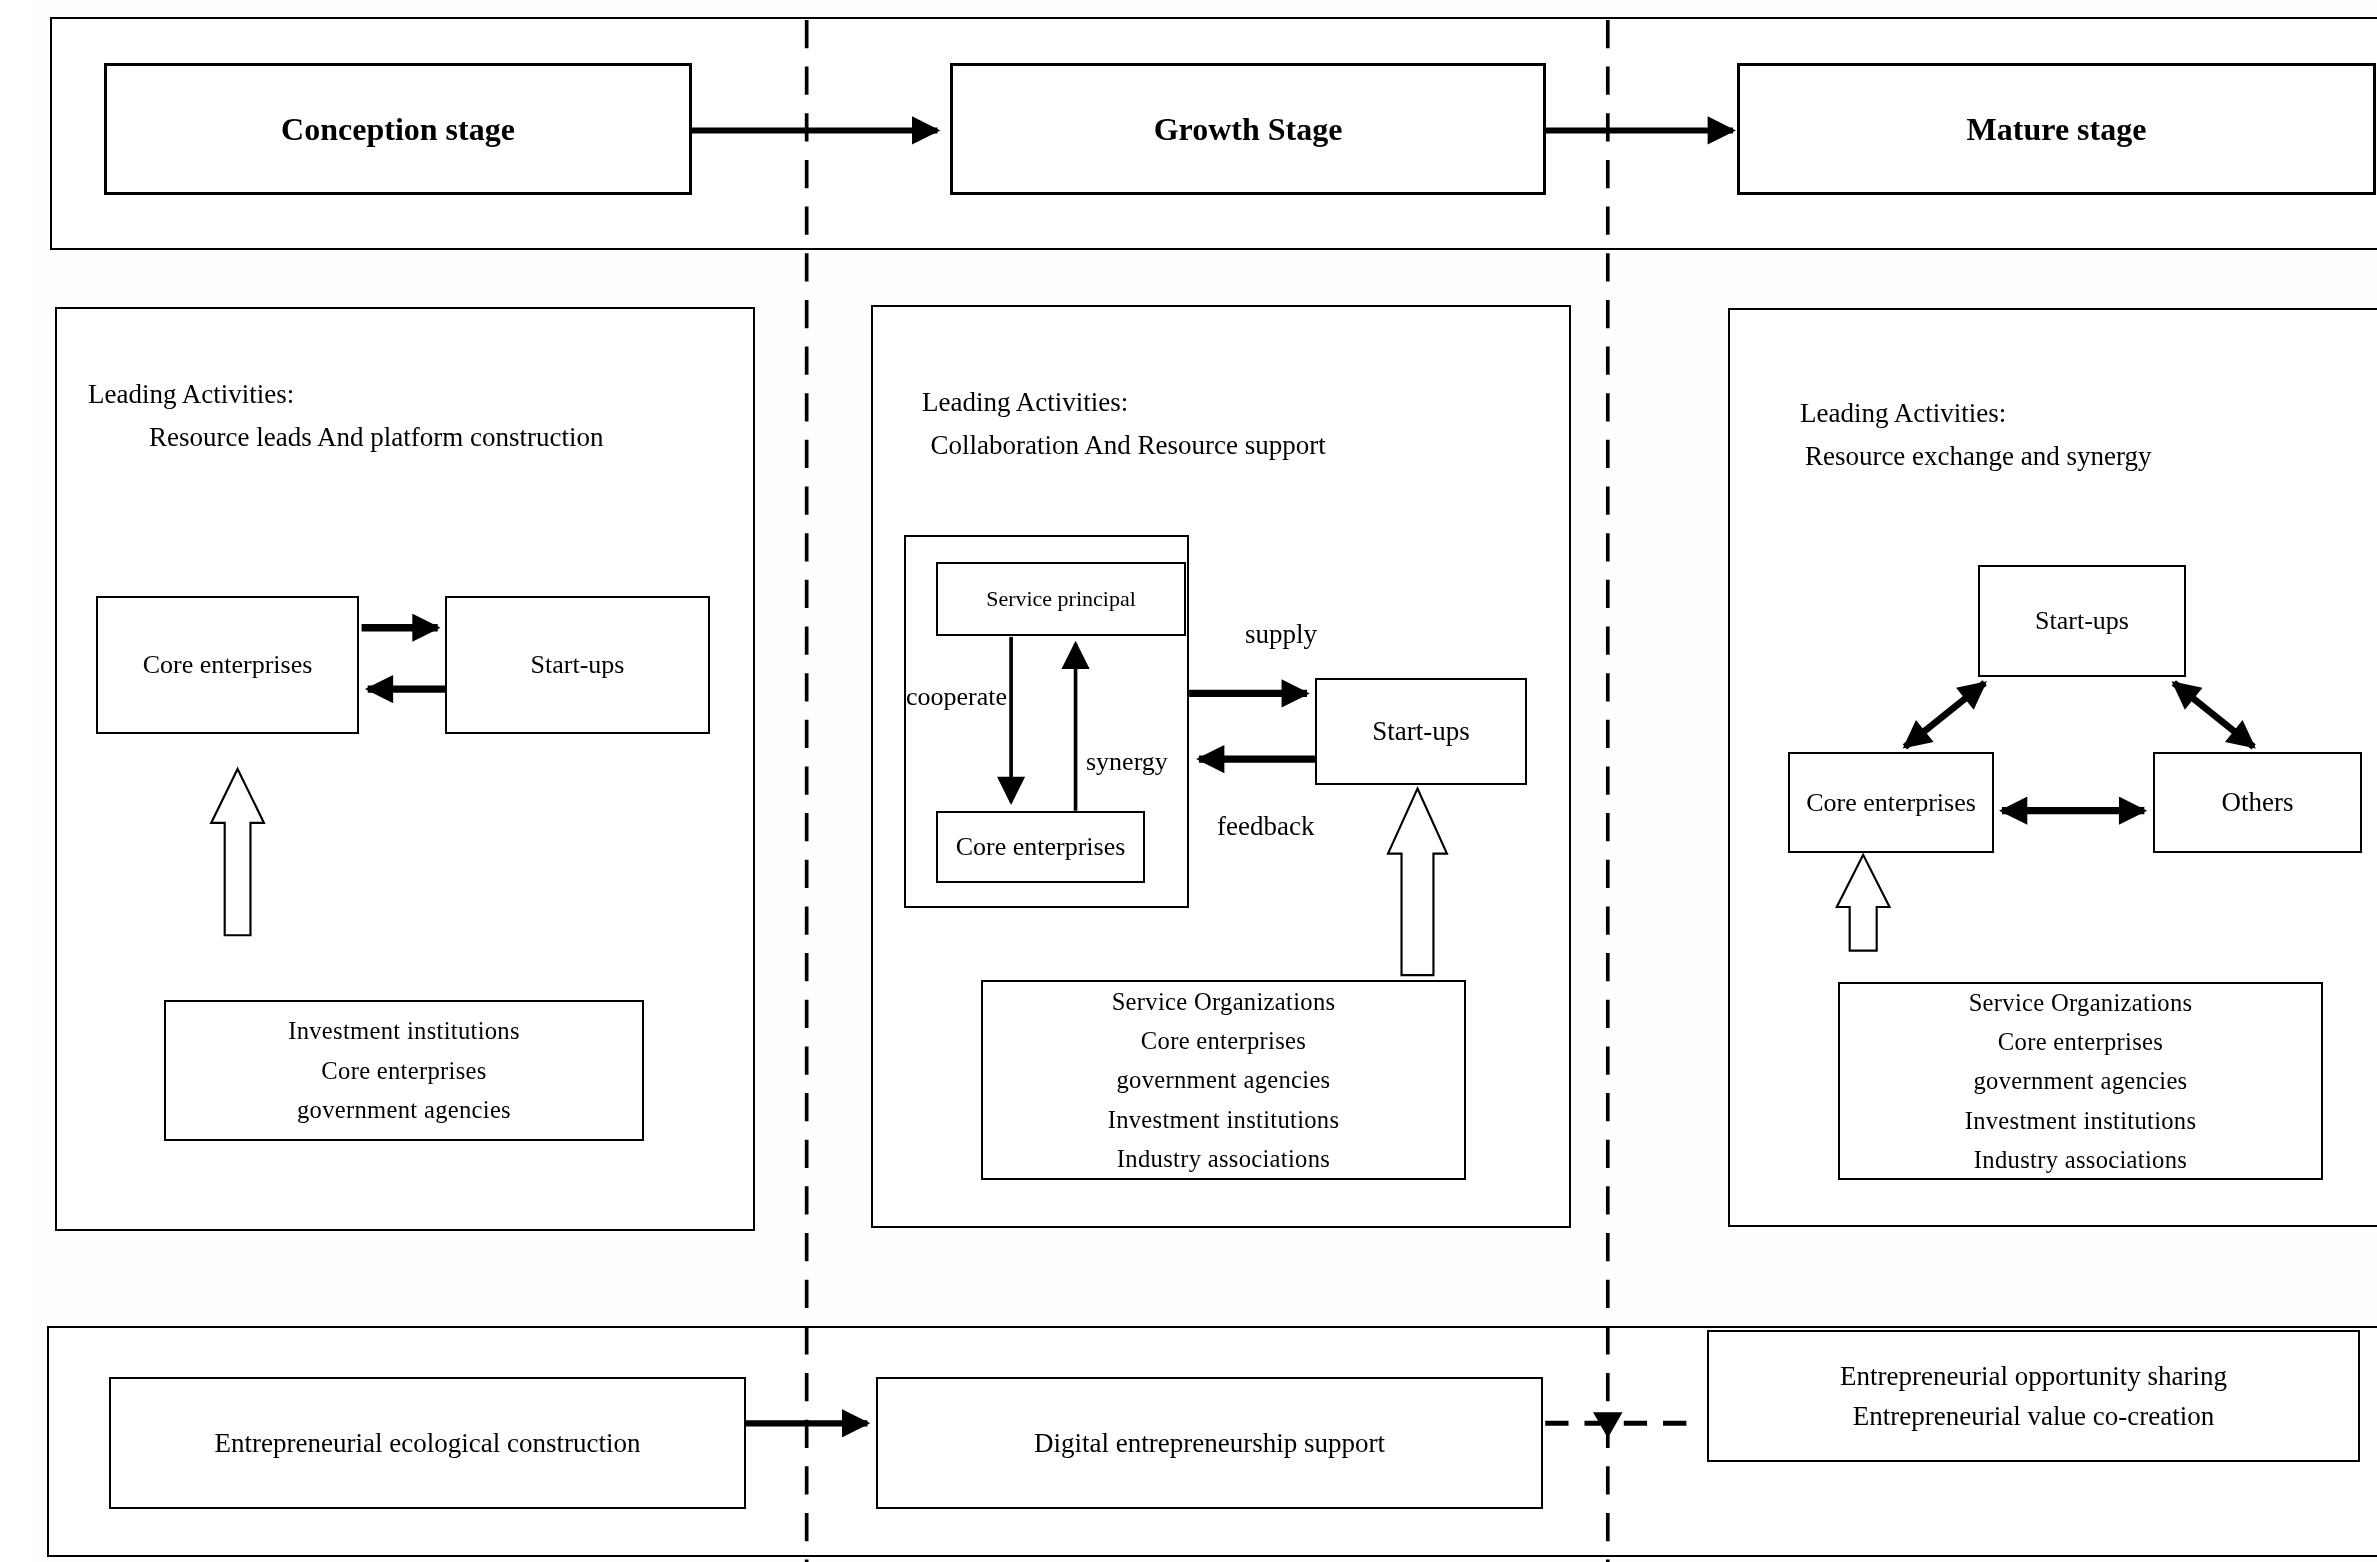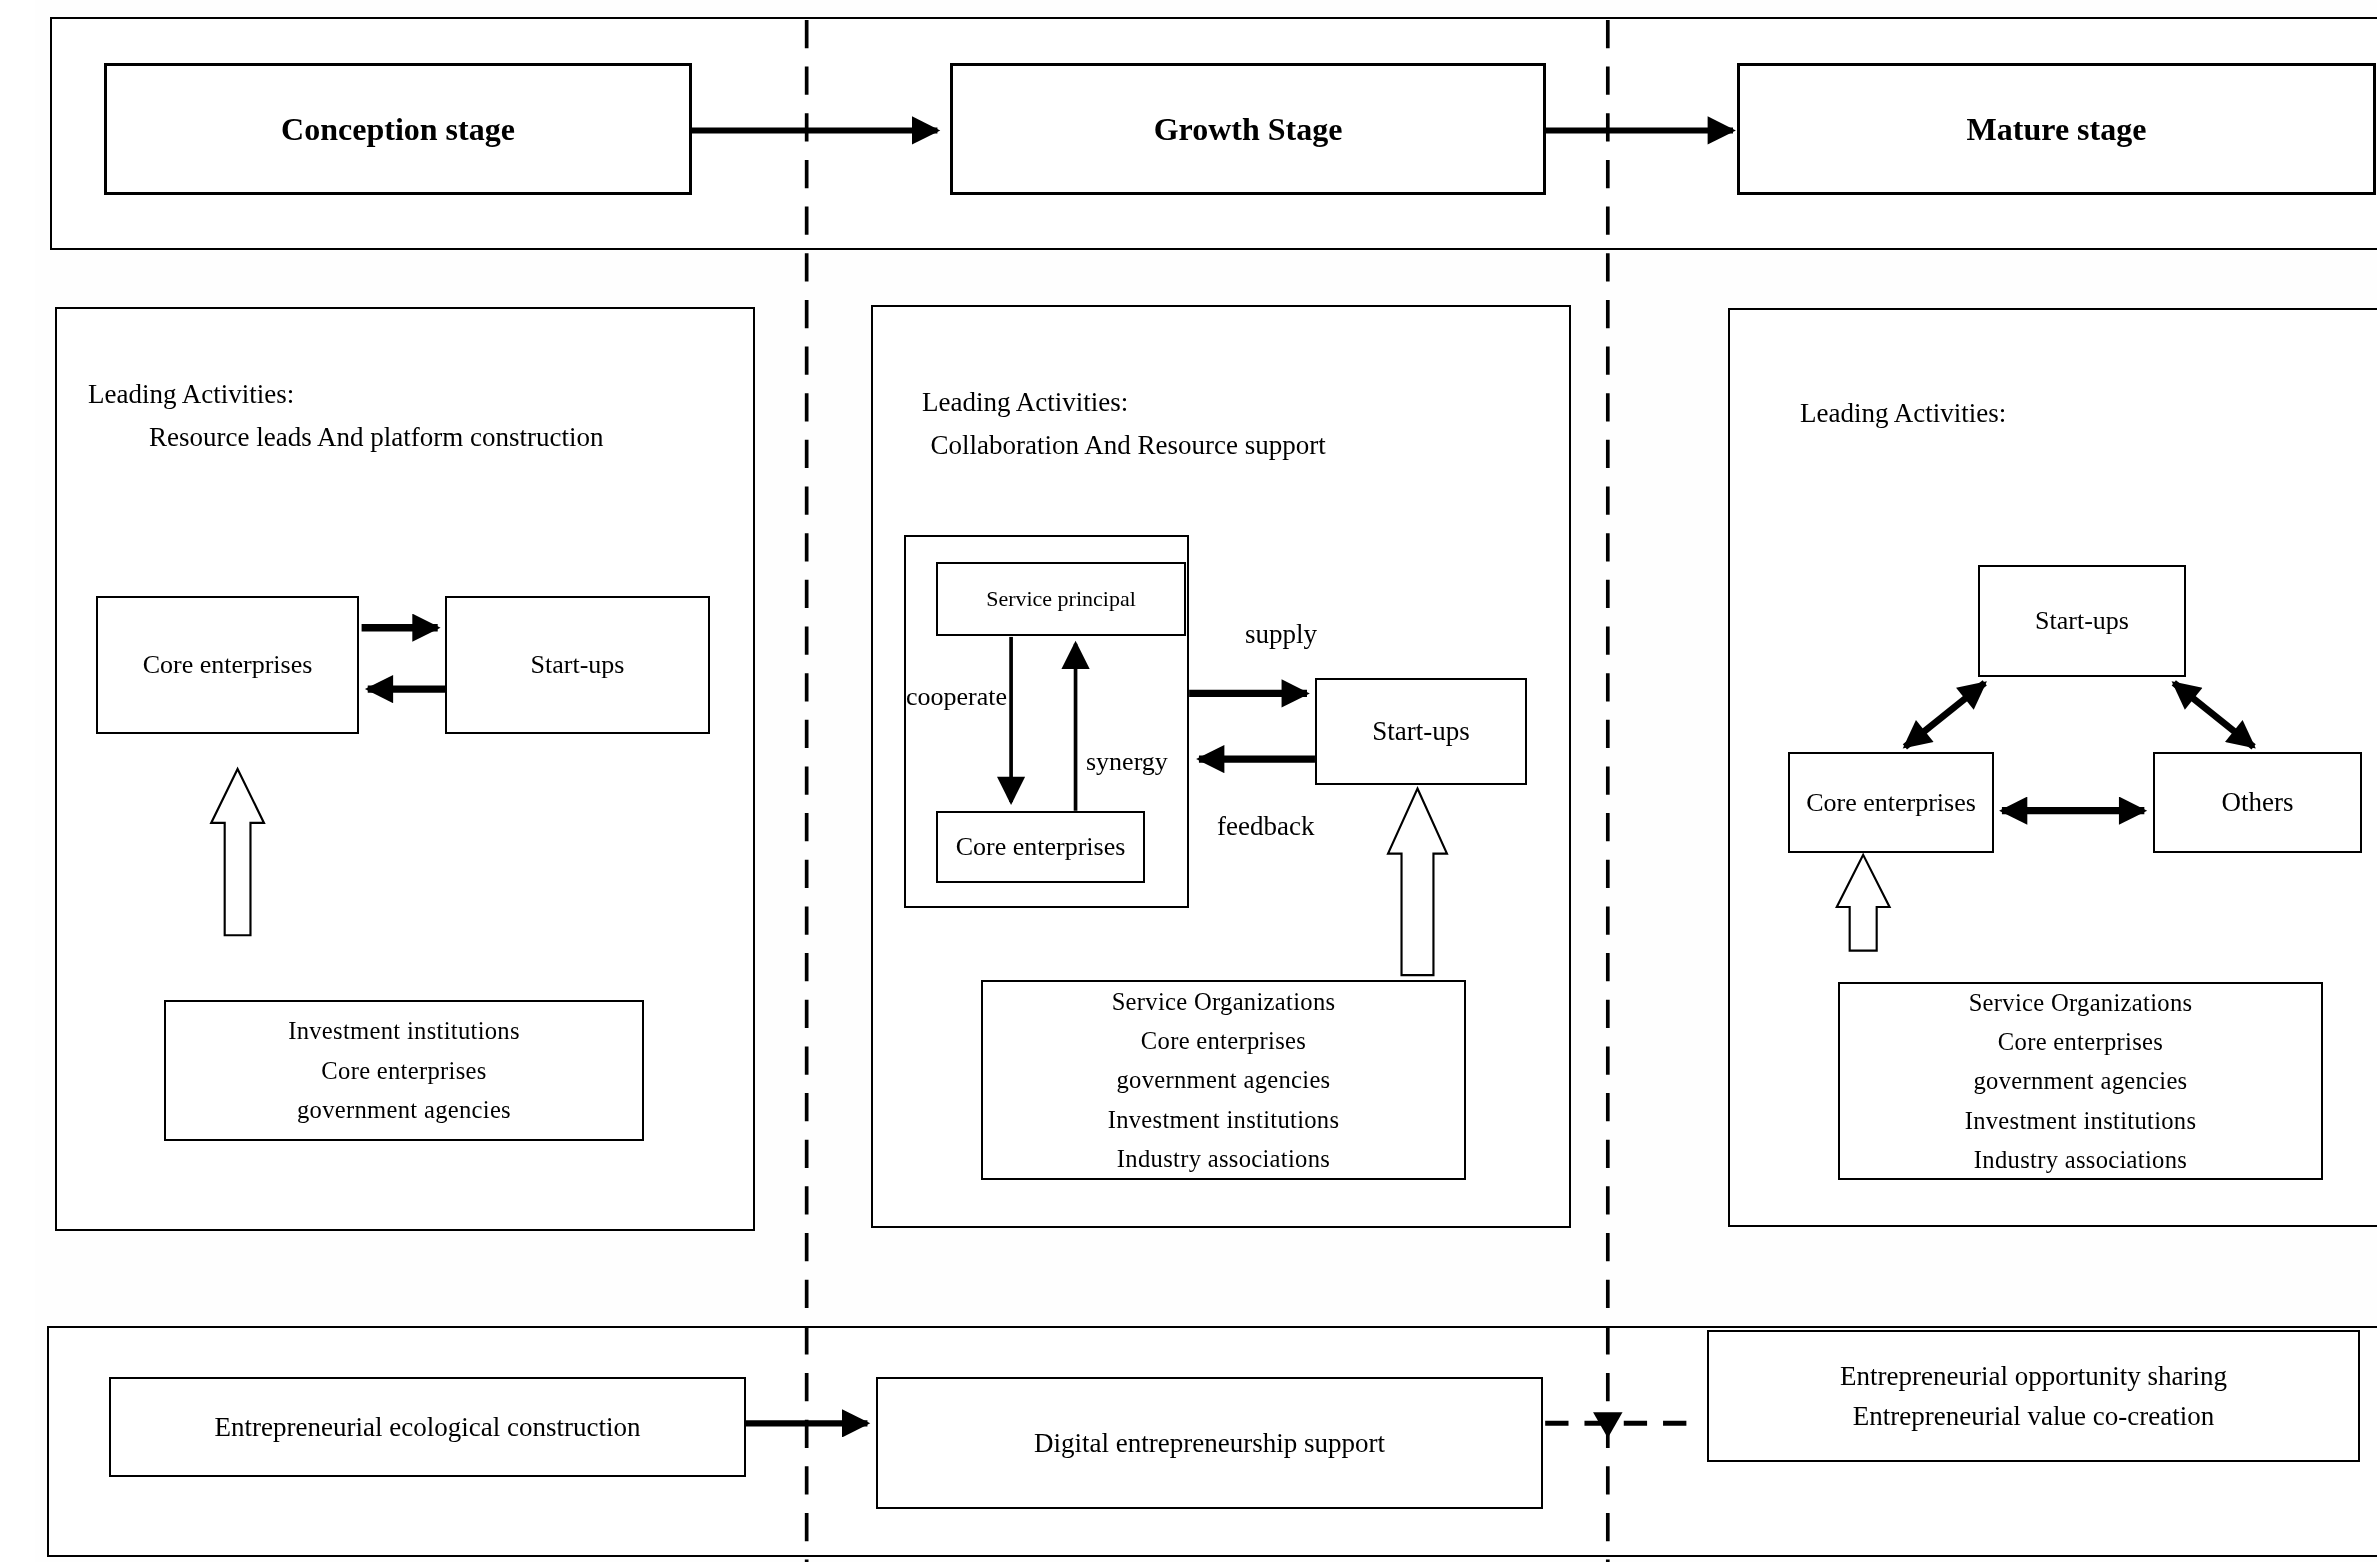--- a/index.html
+++ b/index.html
@@ -79,39 +79,40 @@
   <div class="box sup" style="left:946px;top:980px;width:485px;height:200px;">
     <div>Service Organizations</div>
     <div>Core enterprises</div>
     <div>government agencies</div>
     <div>Investment institutions</div>
     <div>Industry associations</div>
   </div>
 
   <div class="lead" style="left:1765px;top:392px;">
     <div>Leading Activities:</div>
+    <div style="padding-left:4.9px;">Resource exchange and synergy</div>
   </div>
   <div class="box b42" style="left:1943px;top:565px;width:208px;height:112px;">
     <span>Start-ups</span>
   </div>
   <div class="box b42" style="left:1753px;top:752px;width:206px;height:101px;">
     <span>Core enterprises</span>
   </div>
   <div class="box b44" style="left:2118px;top:752px;width:209px;height:101px;">
     <span>Others</span>
   </div>
   <div class="box sup" style="left:1803px;top:982px;width:485px;height:198px;">
     <div>Service Organizations</div>
     <div>Core enterprises</div>
     <div>government agencies</div>
     <div>Investment institutions</div>
     <div>Industry associations</div>
   </div>
 
-  <div class="box b44" style="left:74px;top:1377px;width:637px;height:100px;">
+  <div class="box b44" style="left:74px;top:1377px;width:637px;height:132px;">
     <span>Entrepreneurial ecological construction</span>
   </div>
   <div class="box b44" style="left:841px;top:1377px;width:667px;height:132px;">
     <span>Digital entrepreneurship support</span>
   </div>
   <div class="box b44" style="left:1672px;top:1330px;width:653px;height:132px;line-height:1.5;">
     <div>Entrepreneurial opportunity sharing</div>
     <div>Entrepreneurial value co-creation</div>
   </div>
 

